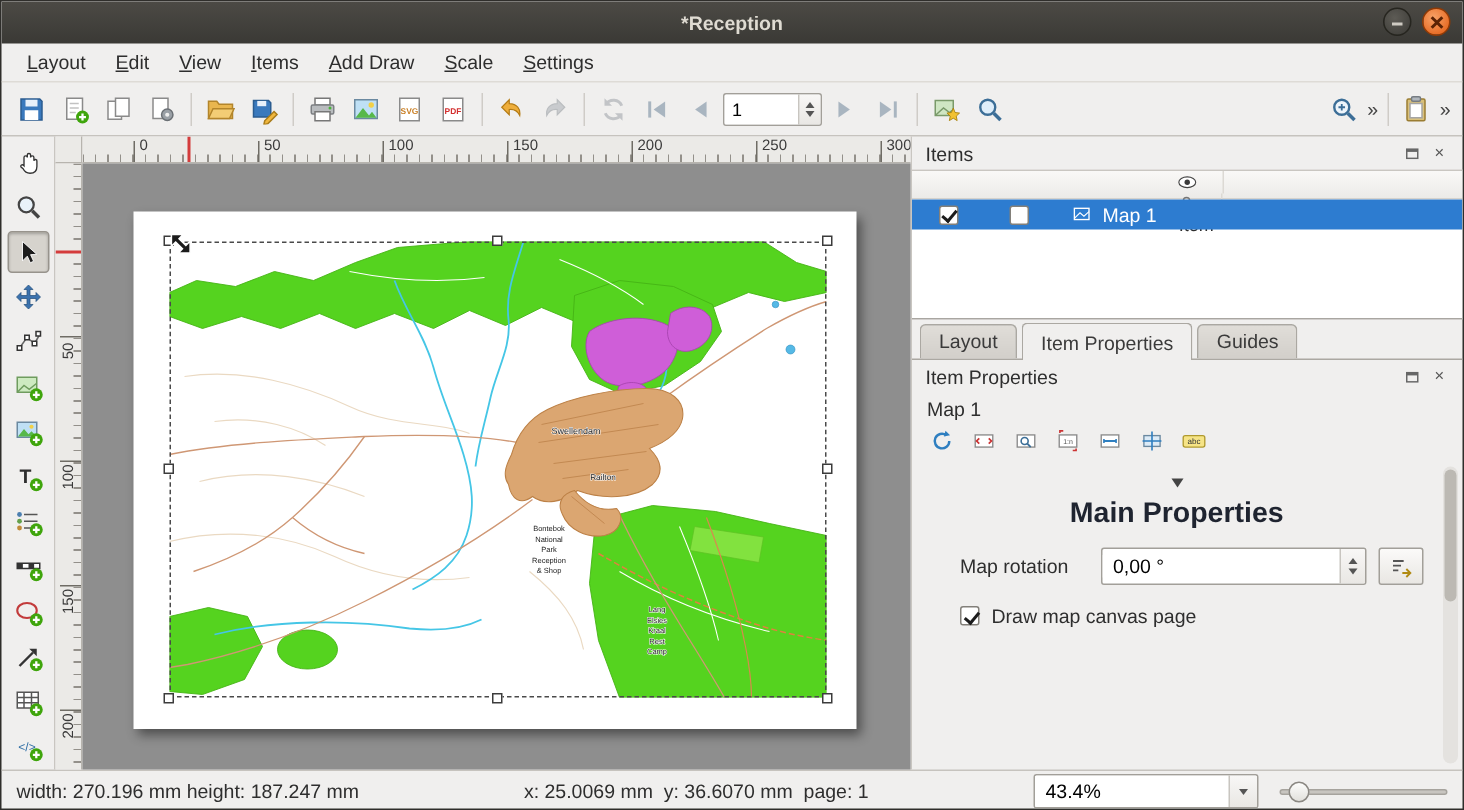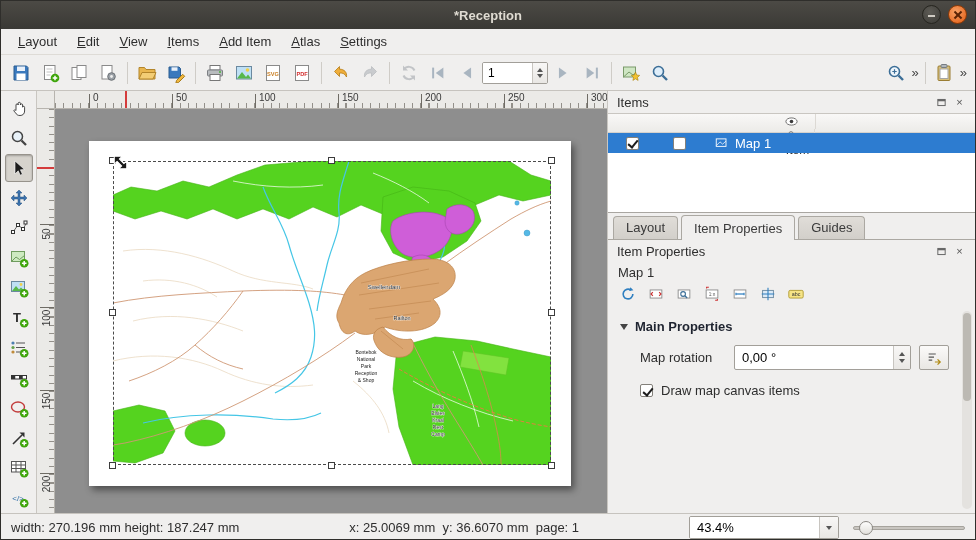--- a/index.html
+++ b/index.html
@@ -107,22 +107,22 @@
 
   .props-panel { flex:1; min-height:0; border-top:1px solid #aba8a2; display:flex; flex-direction:column; }
   .props-sub { padding:3px 10px 1px; }
   .props-toolbar { height:26px; display:flex; align-items:center; gap:4px; padding:0 8px; }
   .pbtn { width:24px; height:22px; display:flex; align-items:center; justify-content:center; border-radius:2px; }
   .props-scroll { flex:1; position:relative; padding:2px 26px 0 10px; overflow:hidden; }
   .v-scrollbar { position:absolute; right:3px; top:4px; bottom:4px; width:10px; background:#e4e2df;
                  border-radius:5px; }
   .v-scrollbar .thumb { position:absolute; left:1px; right:1px; top:2px; height:88px; background:#bcb9b3;
                         border-radius:4px; }
-  .group-header { display:flex; align-items:center; gap:7px; font-weight:bold; font-size:13px; color:#1f2430;
-                  margin:10px 0 2px 2px; }
+  .group-header { display:flex; align-items:center; gap:7px; font-weight:bold; font-size:19px; color:#1f2430;
+                  margin:10px 0 2px 2px;flex-direction:column; }
   .gh-arrow { width:0; height:0; border-left:4.5px solid transparent; border-right:4.5px solid transparent;
               border-top:6px solid #444; }
   .prop-row { display:flex; align-items:center; gap:8px; margin:11px 0 0 22px; }
   .prop-label { width:86px; flex:0 0 auto; }
   .field { flex:1; height:25px; background:#fff; border:1px solid #a29f99; border-radius:2px;
            display:flex; align-items:center; overflow:hidden; }
   .field input { flex:1; min-width:0; border:0; outline:none; padding:0 7px; font:13px "Liberation Sans",sans-serif; }
   .spincol { width:17px; align-self:stretch; border-left:1px solid #c8c5c0; display:flex; flex-direction:column;
              align-items:center; justify-content:center; gap:3px; background:linear-gradient(#f8f7f6,#e9e7e4); }
   .combo { flex:1; height:25px; border:1px solid #a29f99; border-radius:2px; background:linear-gradient(#fdfdfc,#eeece9);
@@ -166,22 +166,22 @@
           <div class="x2"></div>
         </div>
     </div>
   </div>
 
   <div class="menubar">
     <span class="menu-item">Layout</span>
     <span class="menu-item">Edit</span>
     <span class="menu-item">View</span>
     <span class="menu-item">Items</span>
-    <span class="menu-item">Add Item</span>
-    <span class="menu-item">Atlas</span>
+    <span class="menu-item">Add Draw</span>
+    <span class="menu-item">Scale</span>
     <span class="menu-item">Settings</span>
   </div>
 
   <div class="toolbar">
     <div class="tbtn">
       <svg width="20" height="20" viewBox="0 0 20 20">
           <path d="M3 3h12.5L17 4.5V17H3z" fill="#3a79bd" stroke="#2b5c90"></path>
           <rect x="6" y="3.5" width="8" height="4.5" fill="#e8f0fa"></rect>
           <rect x="5.5" y="10.5" width="9" height="6.5" fill="#fff"></rect>
         </svg>
@@ -716,21 +716,21 @@
               <svg width="16" height="16" viewBox="0 0 18 18">
                   <path d="M3 4.5h8M3 8h6M3 11.5h4" stroke="#555" stroke-width="1.4"></path>
                   <path d="M10 13.5h6M13 10.5l3 3-3 3" fill="none" stroke="#b08a12" stroke-width="1.4"></path>
                 </svg>
             </div>
           </div>
 
 
           <div class="check-row">
             <span class="cb checked"></span>
-            <span>Draw map canvas items</span>
+            <span>Draw map canvas page</span>
           </div>
 
 
           <div class="v-scrollbar">
               <div class="thumb"></div>
             </div>
         </div>
       </div>
     </div>
   </div>

